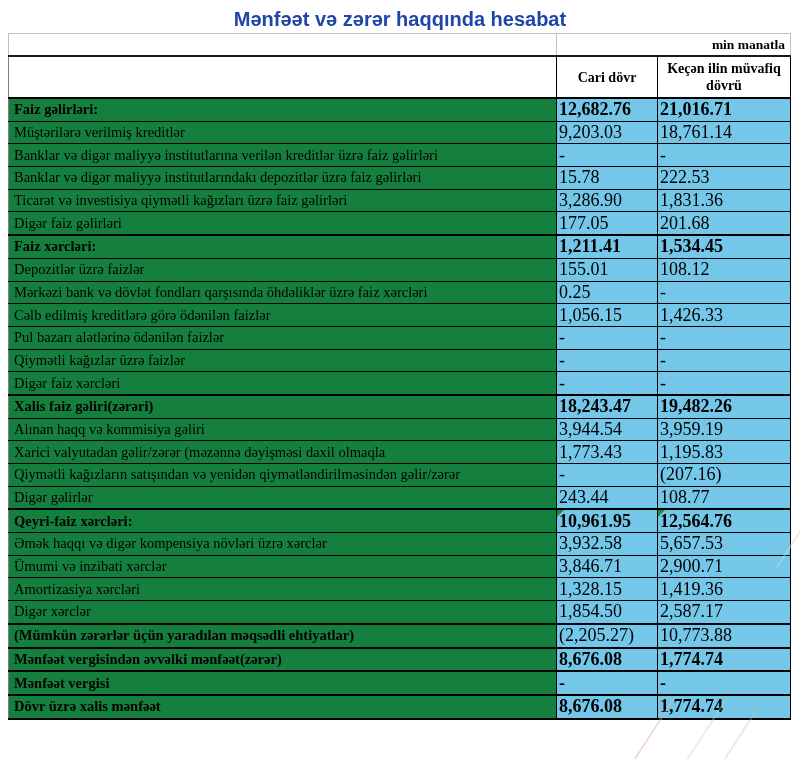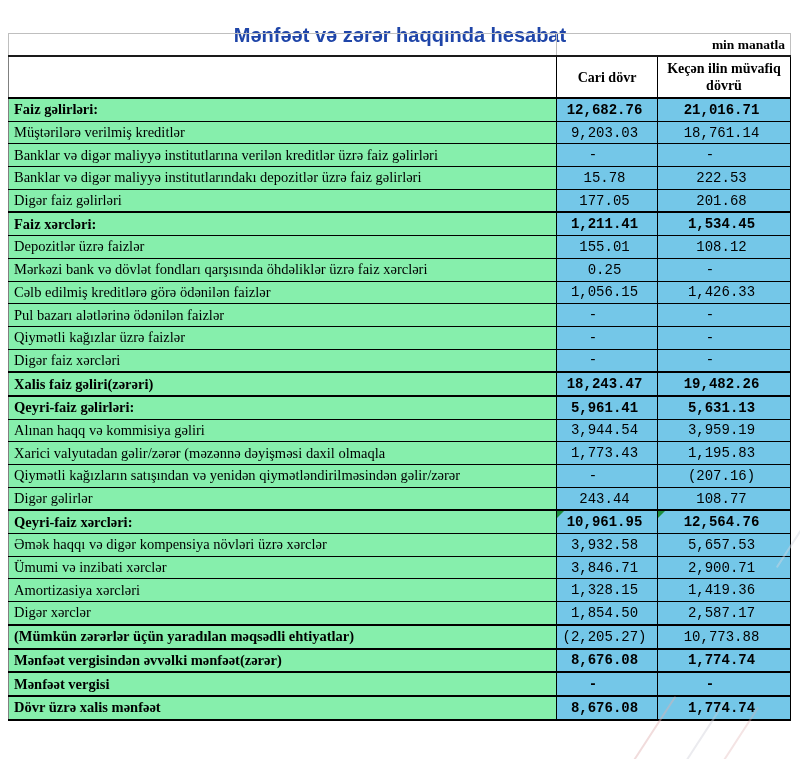--- a/index.html
+++ b/index.html
@@ -1,21 +1,21 @@
 <!DOCTYPE html>
 <html style="--cell-blue: #74c7e8; --title-blue: #1f45a8; --marker-green: #1e8e3e;"><head>
 <meta charset="utf-8">
 <style>
   html,body { margin:0; padding:0; background:#fff; }
   #page {
     position:relative; width:800px; height:759px; overflow:hidden;
     background:#fff; font-family:"Liberation Serif", serif;
   }
   #report-title {
-    position:absolute; top:24px; left:0; width:100%;
+    position:absolute; top:8px; left:0; width:100%;
     text-align:center; font-family:"Liberation Sans", sans-serif;
     font-weight:bold; font-size:20px; color:var(--title-blue,#1f45a8);
     letter-spacing:0px;
   }
   table#report {
     position:absolute; left:8px; top:33px; width:782px;
     border-collapse:collapse; table-layout:fixed;
   }
   col.c-label { width:548px; }
   col.c-v1 { width:101px; }
@@ -36,25 +36,25 @@
     background:#fff;
   }
   tr.head-row td.lab { border-left:1px solid #808080; }
 
   
   tr.data-row td {
     height:21.7px; border:1px solid #000; font-size:14.5px;
     vertical-align:middle; overflow:hidden; white-space:nowrap;
   }
   tr.data-row td.lab {
-    padding:0 4px 0 5px; background:#86efac; border-left:1px solid #808080;
+    padding:0 4px 0 5px; background:#15803d; border-left:1px solid #808080;
   }
   tr.data-row td.val {
-    position:relative; text-align:center; padding:0 7px 0 2px;
-    background:var(--cell-blue,#74c7e8); font-size:14px;font-family:Liberation Mono, monospace;
+    position:relative; text-align:left; padding:0 7px 0 2px;
+    background:var(--cell-blue,#74c7e8); font-size:18px;
   }
   tr.data-row.section td { border-top:2px solid #000; }
   tr.data-row.section td.lab { font-weight:bold; }
   tr.data-row td.val.vbold { font-weight:bold; }
   tr.data-row:last-child td { border-bottom:2.5px solid #000; }
   td.val.dash span { margin-right:23px; }
 
   .tri {
     position:absolute; top:0; left:0; width:0; height:0;
     border-top:7px solid var(--marker-green,#1e8e3e);
@@ -108,20 +108,25 @@
       <td class="lab">Banklar və digər maliyyə institutlarına verilən kreditlər üzrə faiz gəlirləri</td>
       <td class="val dash"><span>-</span></td>
       <td class="val dash"><span>-</span></td>
     </tr>
         <tr class="data-row">
       <td class="lab">Banklar və digər maliyyə institutlarındakı depozitlər üzrə faiz gəlirləri</td>
       <td class="val"><span>15.78</span></td>
       <td class="val"><span>222.53</span></td>
     </tr>
         <tr class="data-row">
+      <td class="lab">Ticarət və investisiya qiymətli kağızları üzrə faiz gəlirləri</td>
+      <td class="val"><span>3,286.90</span></td>
+      <td class="val"><span>1,831.36</span></td>
+    </tr>
+        <tr class="data-row">
       <td class="lab">Digər faiz gəlirləri</td>
       <td class="val"><span>177.05</span></td>
       <td class="val"><span>201.68</span></td>
     </tr>
         <tr class="data-row section">
       <td class="lab">Faiz xərcləri:</td>
       <td class="val vbold"><span>1,211.41</span></td>
       <td class="val vbold"><span>1,534.45</span></td>
     </tr>
         <tr class="data-row">
@@ -151,25 +156,20 @@
     </tr>
         <tr class="data-row">
       <td class="lab">Digər faiz xərcləri</td>
       <td class="val dash"><span>-</span></td>
       <td class="val dash"><span>-</span></td>
     </tr>
         <tr class="data-row section">
       <td class="lab">Xalis faiz gəliri(zərəri)</td>
       <td class="val vbold"><span>18,243.47</span></td>
       <td class="val vbold"><span>19,482.26</span></td>
-    </tr>
-        <tr class="data-row section">
-      <td class="lab">Qeyri-faiz gəlirləri:</td>
-      <td class="val vbold"><span>5,961.41</span></td>
-      <td class="val vbold"><span>5,631.13</span></td>
     </tr>
         <tr class="data-row">
       <td class="lab">Alınan haqq və kommisiya gəliri</td>
       <td class="val"><span>3,944.54</span></td>
       <td class="val"><span>3,959.19</span></td>
     </tr>
         <tr class="data-row">
       <td class="lab">Xarici valyutadan gəlir/zərər (məzənnə dəyişməsi daxil olmaqla</td>
       <td class="val"><span>1,773.43</span></td>
       <td class="val"><span>1,195.83</span></td>

